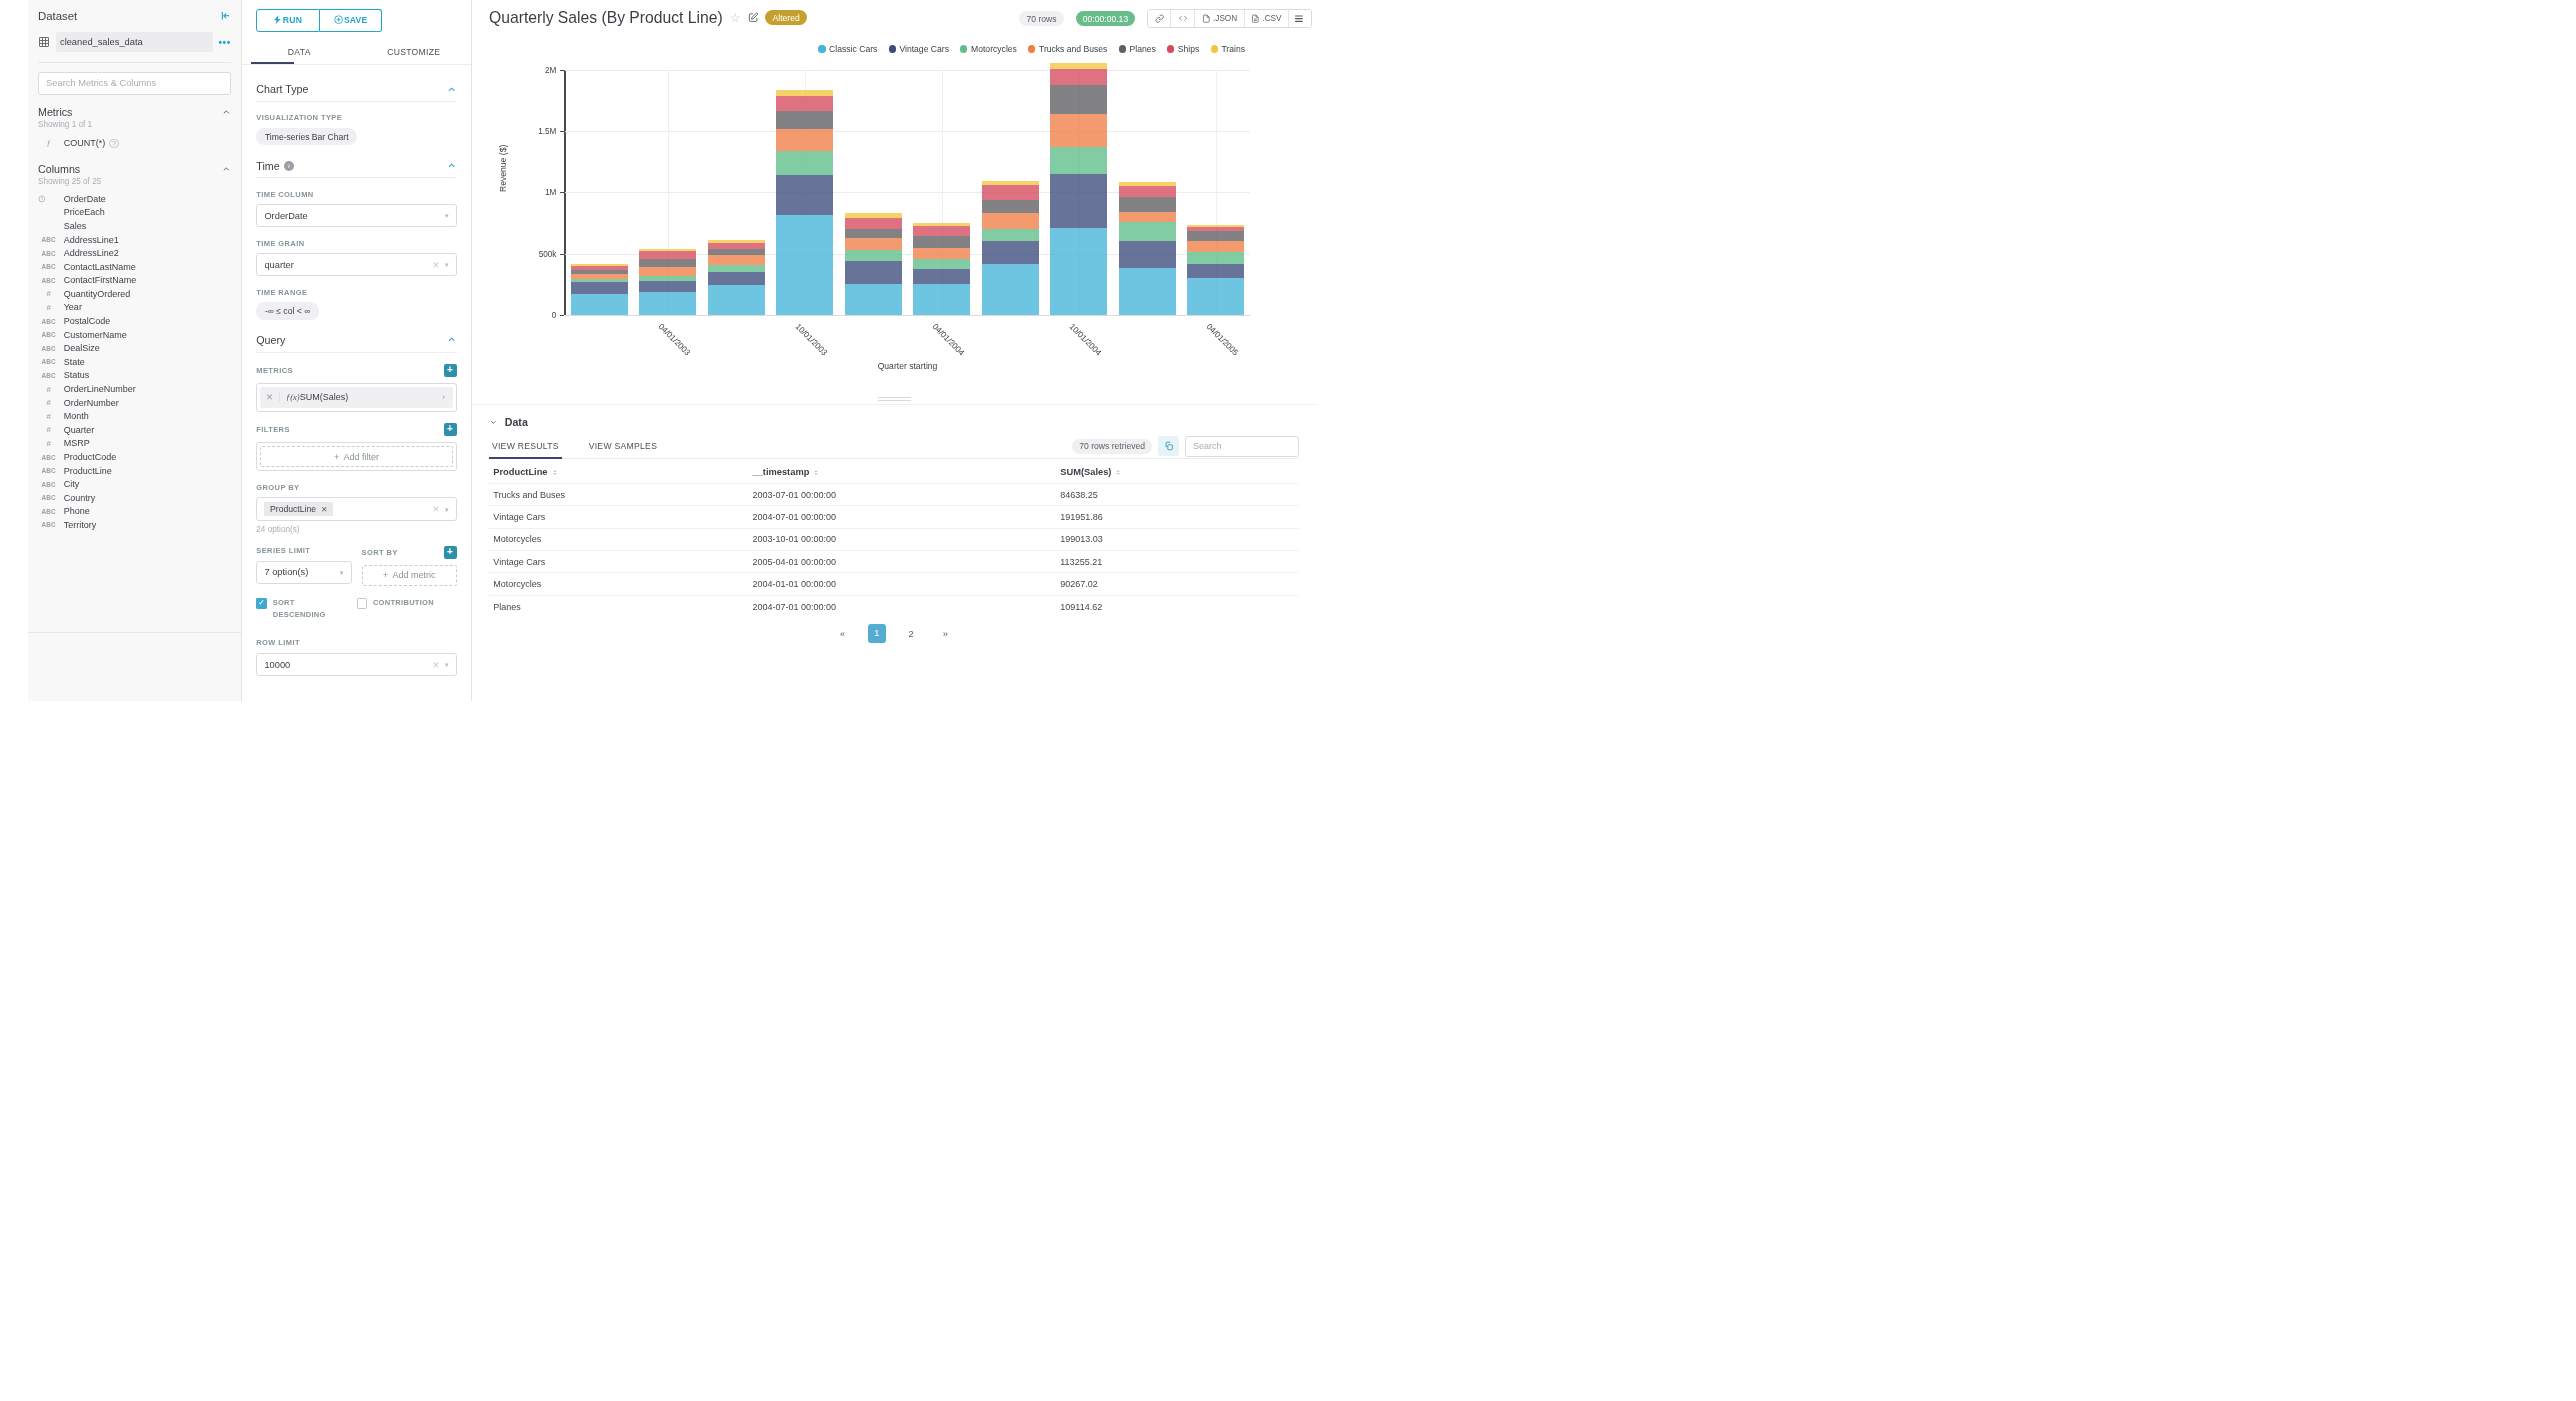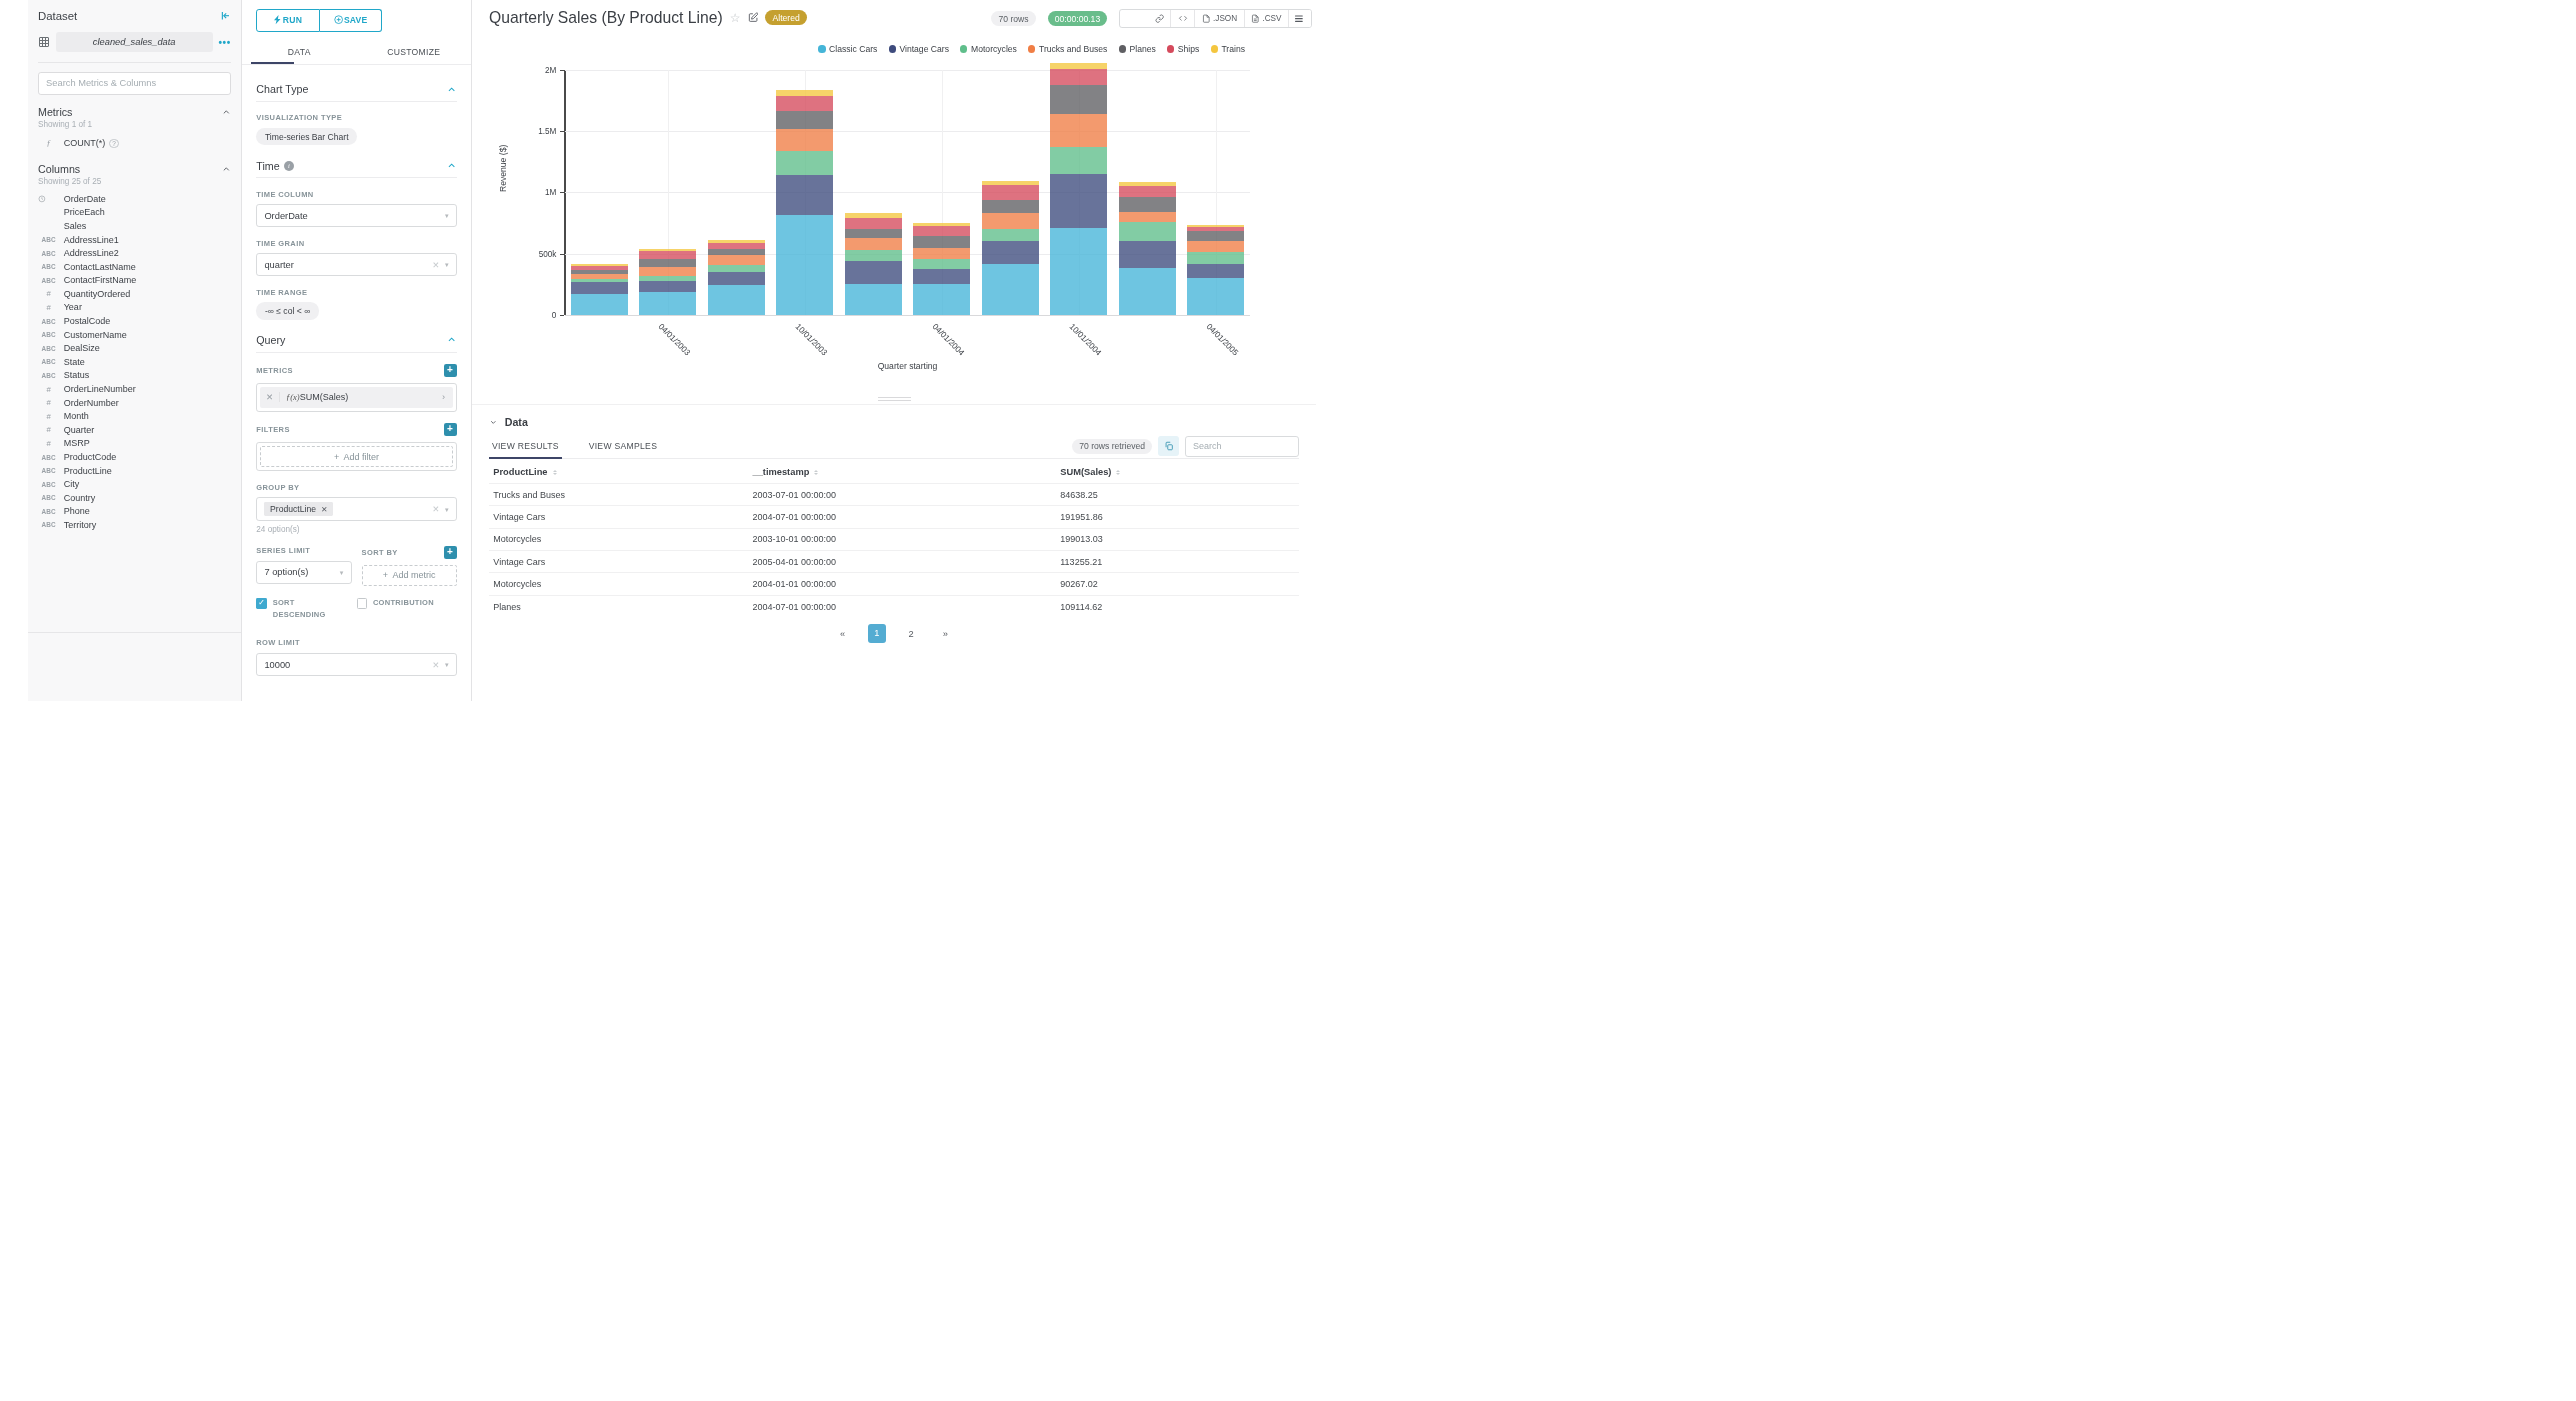--- a/index.html
+++ b/index.html
@@ -6,21 +6,21 @@
   html,body { background:#fff; }
   body { font-family:"Liberation Sans","DejaVu Sans",sans-serif; color:#333; }
   #app { position:relative; width:1288px; height:701px; background:#fff; overflow:hidden;margin-left:28px; }
 
   
   #sidebar { position:absolute; left:0; top:0; width:214px; height:701px; background:#F8F8F9; border-right:0.7px solid #E3E3E5; padding:10px 10px 0 10px; overflow:hidden; }
   .ds-title-row { display:flex; align-items:center; justify-content:space-between; }
   .ds-title { font-size:11.4px; color:#3B3F45; }
   .collapse-btn { color:#20A7C9; cursor:pointer; display:flex; }
   .ds-row { display:flex; align-items:center; gap:5.7px; margin-top:10px; padding-bottom:10px; border-bottom:0.7px solid #E6E6E8; }
-  .ds-pill { flex:1; background:#ECECEE; border-radius:2.9px; text-align:center; font-size:9.3px; color:#3B3F45; padding:5px 4.3px; white-space:nowrap; overflow:hidden;font-style:italic; }
+  .ds-pill { flex:1; background:#ECECEE; border-radius:2.9px; text-align:left; font-size:9.3px; color:#3B3F45; padding:5px 4.3px; white-space:nowrap; overflow:hidden; }
   .dots { color:#20A7C9; font-weight:bold; letter-spacing:0.7px; font-size:10px; cursor:pointer; }
   .search-box { margin-top:8.6px; background:#fff; border:0.7px solid #DCDCDE; border-radius:2.9px; height:23px; display:flex; align-items:center; padding:0 7.1px; }
   .search-box input { border:none; outline:none; width:100%; font-size:9.3px; color:#333; background:transparent; font-family:inherit; }
   .search-box input::placeholder { color:#A6AEB3; }
   .side-sec-head { display:flex; align-items:center; justify-content:space-between; margin-top:11.4px; }
   .side-sec-title { font-size:10.7px; color:#3B3F45; font-weight:500; }
   .showing { font-size:8.2px; color:#A9AFB5; margin-top:2.1px; }
   .item-list { margin-top:5.7px; }
   .col-item { display:flex; align-items:center; height:13.6px; gap:4.3px; }
   .type-ic { width:21.4px; text-align:center; font-size:6.4px; color:#9AA0A6; font-weight:bold; letter-spacing:0.1px; flex:none; }
@@ -75,21 +75,21 @@
   #main { position:absolute; left:444px; top:0; width:844px; height:701px; background:#fff; }
   .chart-header { position:relative; height:34px; }
   .title-row { position:absolute; left:17px; top:8.6px; display:flex; align-items:center; gap:7.1px; }
   .chart-title { font-size:15.7px; color:#3B3F45; }
   .star { color:#BFC3C6; font-size:12px; cursor:pointer; }
   .edit-ic { color:#55595F; cursor:pointer; display:flex; }
   .badge-gold { background:#C5A02F; color:#fff; font-size:8.6px; border-radius:7.8px; padding:2.9px 7.1px; }
   .header-right { position:absolute; right:4px; top:8.6px; display:flex; align-items:center; gap:12px; }
   .pill-rows { background:#F0F0F2; color:#5A5F64; font-size:8.6px; border-radius:7.8px; padding:2.9px 7.1px; }
   .pill-time { background:#69BD8B; color:#fff; font-size:8.6px; border-radius:7.8px; padding:2.9px 7.1px; }
-  .btn-group { display:flex; border:0.7px solid #D9DBDD; border-radius:2.9px; overflow:hidden;padding-left:28px; }
+  .btn-group { display:flex; border:0.7px solid #D9DBDD; border-radius:2.9px; overflow:hidden; }
   .bg-btn { display:flex; align-items:center; gap:2.9px; padding:4.3px 6.4px; border-left:0.7px solid #E6E6E8; color:#55595F; font-size:8.2px; cursor:pointer; background:#fff; }
   .bg-btn:first-child { border-left:none; }
 
   .legend { position:absolute; top:44px; right:71px; display:flex; gap:11.4px; align-items:center; }
   .leg-item { display:flex; align-items:center; gap:3.6px; font-size:8.6px; color:#3B3F45; cursor:pointer; }
   .leg-dot { width:7.1px; height:7.1px; border-radius:50%; }
 
   #chart-area { position:absolute; left:0; top:36px; width:844px; height:343px; }
   #plot { position:absolute; left:93px; top:34px; width:685px; height:245px; }
   .gridline { position:absolute; left:0; right:0; height:0.7px; background:#ECECEE; }

